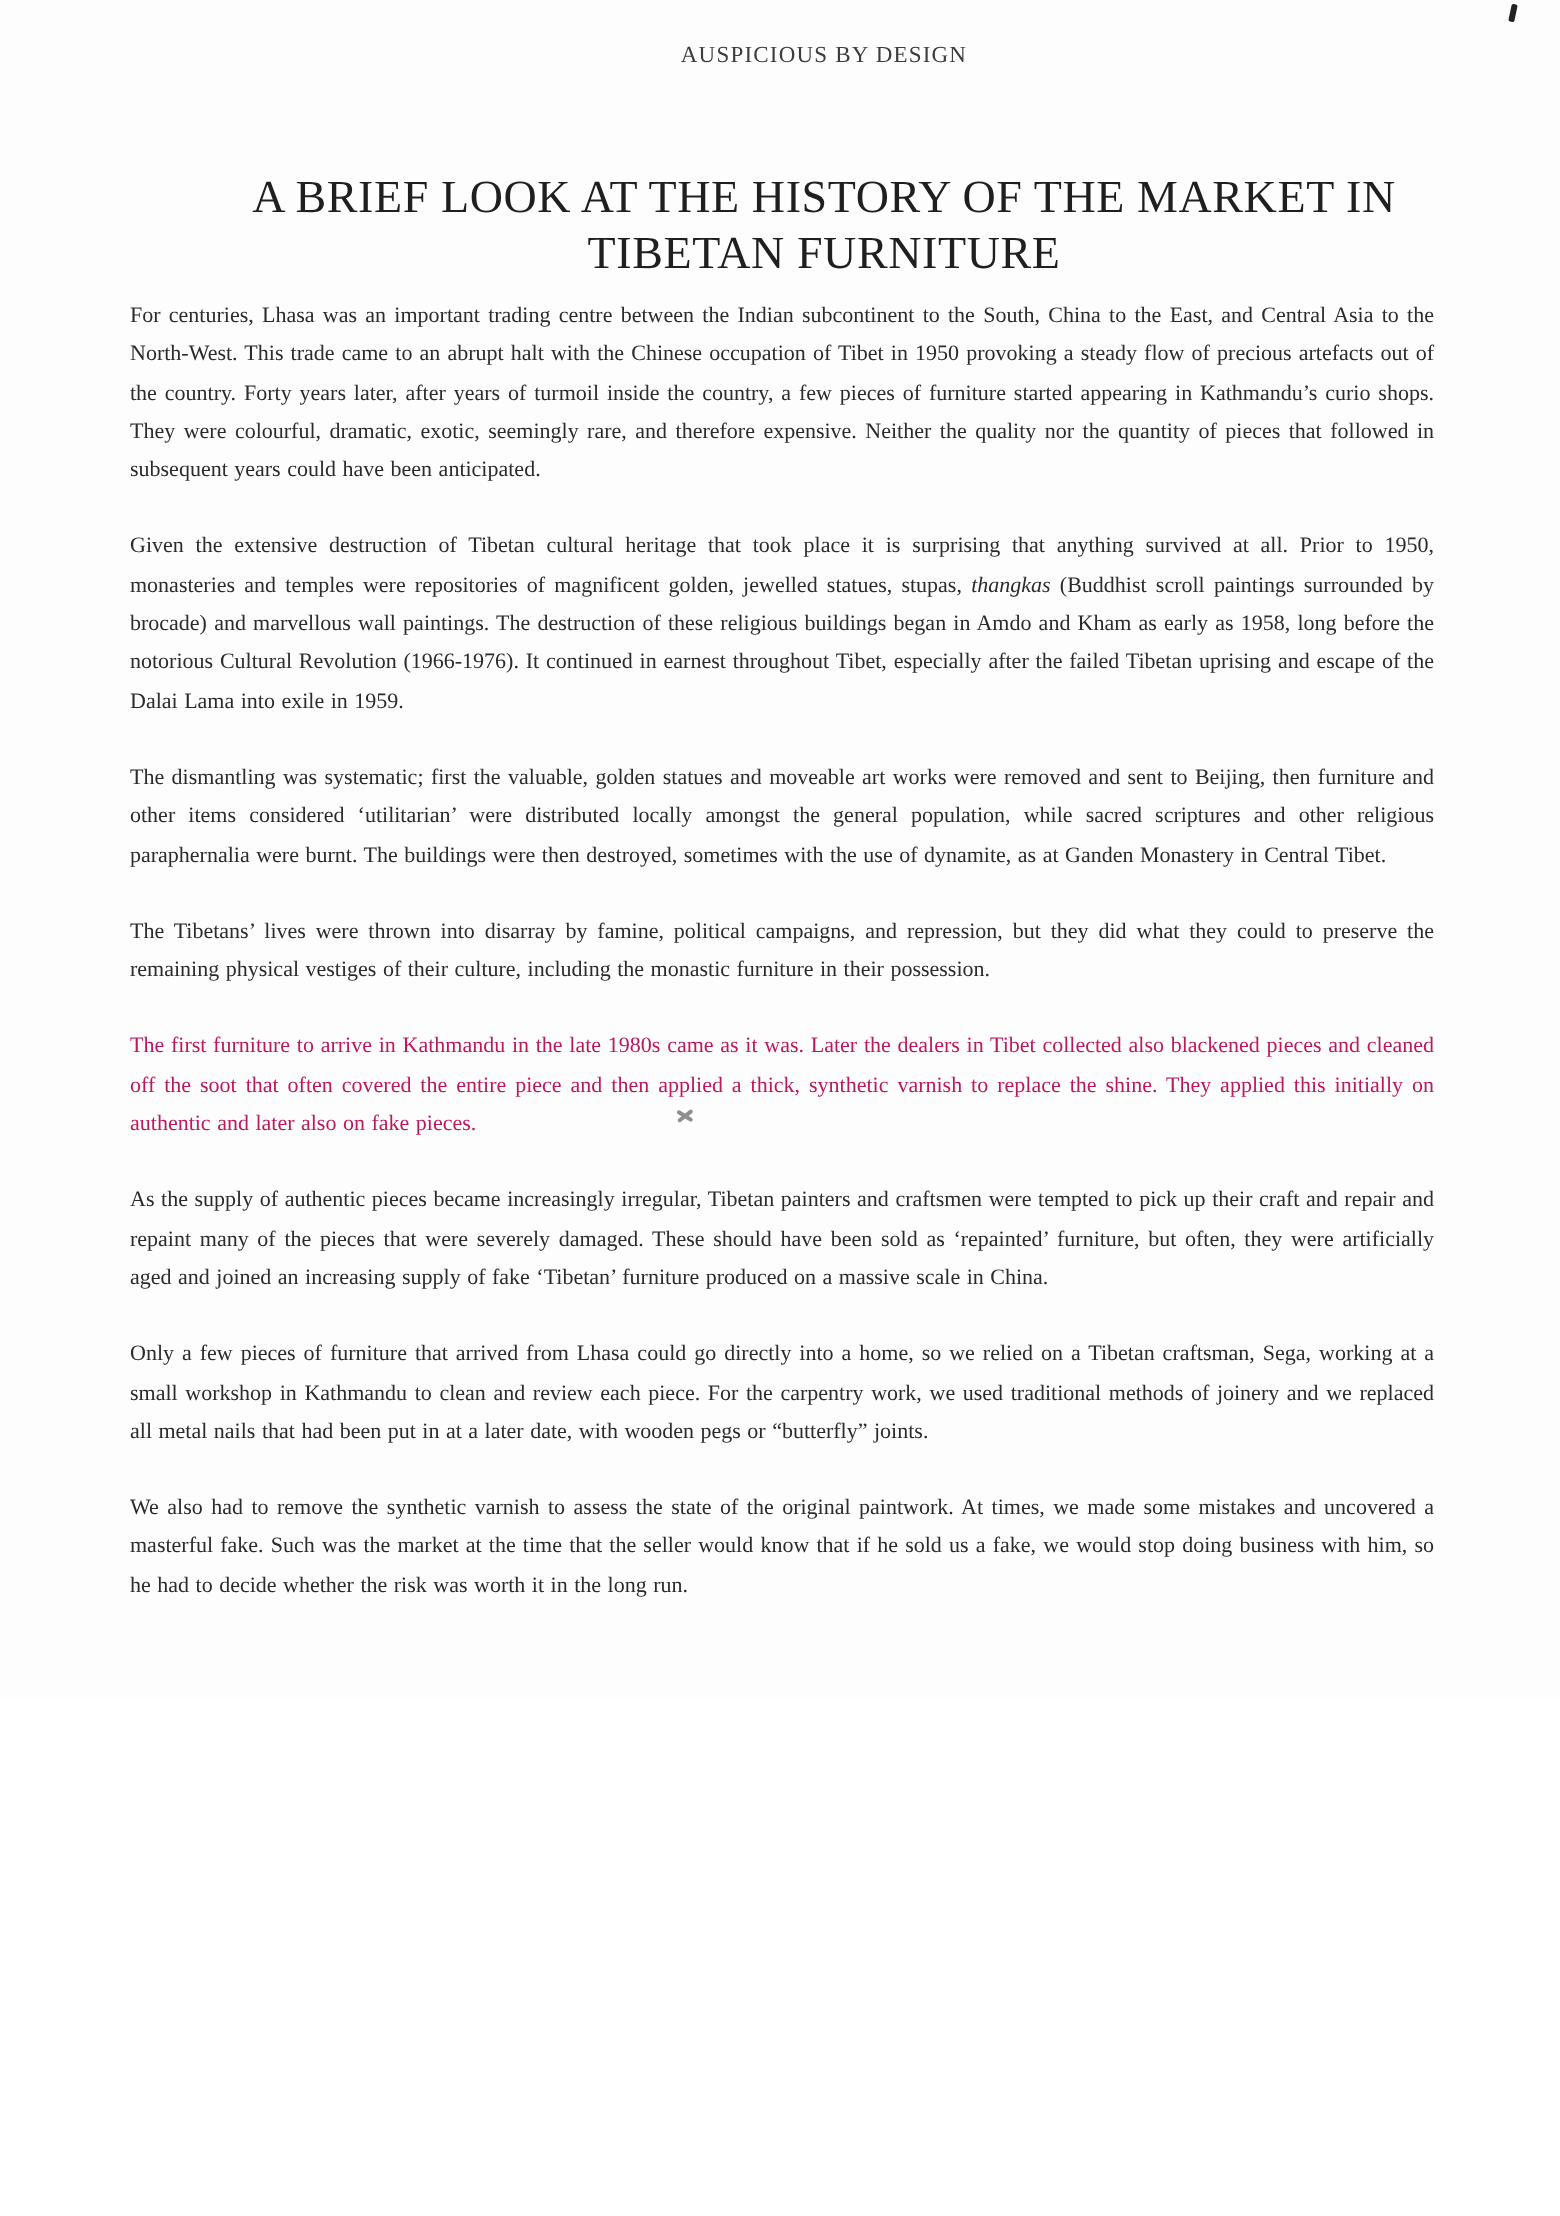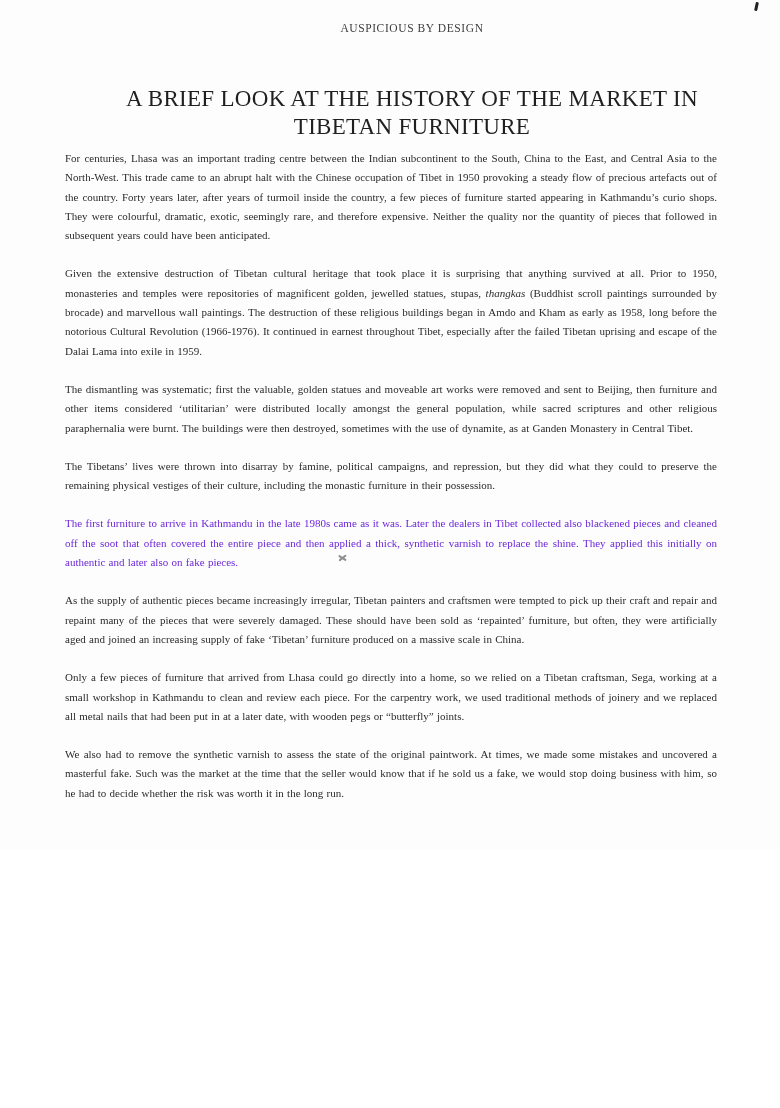--- a/index.html
+++ b/index.html
@@ -109,21 +109,21 @@
     <span>A BRIEF LOOK AT THE HISTORY OF THE MARKET IN</span>
     <span>TIBETAN FURNITURE</span>
   </h1>
 
   <main class="body-text">
 
   <p style="color: rgb(43, 43, 43);"><span>For centuries, Lhasa was an important trading centre between the Indian subcontinent to the South, China to the East, and Central Asia to the North-West. This trade came to an abrupt halt with the Chinese occupation of Tibet in 1950 provoking a steady flow of precious artefacts out of the country. Forty years later, after years of turmoil inside the country, a few pieces of furniture started appearing in Kathmandu’s curio shops. They were colourful, dramatic, exotic, seemingly rare, and therefore expensive. Neither the quality nor the quantity of pieces that followed in subsequent years could have been anticipated.</span></p>
       <p style="color: rgb(43, 43, 43);"><span>Given the extensive destruction of Tibetan cultural heritage that took place it is surprising that anything survived at all. Prior to 1950, monasteries and temples were repositories of magnificent golden, jewelled statues, stupas, </span><em>thangkas</em><span> (Buddhist scroll paintings surrounded by brocade) and marvellous wall paintings. The destruction of these religious buildings began in Amdo and Kham as early as 1958, long before the notorious Cultural Revolution (1966-1976). It continued in earnest throughout Tibet, especially after the failed Tibetan uprising and escape of the Dalai Lama into exile in 1959.</span></p>
       <p style="color: rgb(43, 43, 43);"><span>The dismantling was systematic; first the valuable, golden statues and moveable art works were removed and sent to Beijing, then furniture and other items considered ‘utilitarian’ were distributed locally amongst the general population, while sacred scriptures and other religious paraphernalia were burnt. The buildings were then destroyed, sometimes with the use of dynamite, as at Ganden Monastery in Central Tibet.</span></p>
       <p style="color: rgb(43, 43, 43);"><span>The Tibetans’ lives were thrown into disarray by famine, political campaigns, and repression, but they did what they could to preserve the remaining physical vestiges of their culture, including the monastic furniture in their possession.</span></p>
-      <p style="color: #6d28d9;"><span>The first furniture to arrive in Kathmandu in the late 1980s came as it was. Later the dealers in Tibet collected also blackened pieces and cleaned off the soot that often covered the entire piece and then applied a thick, synthetic varnish to replace the shine. They applied this initially on authentic and later also on fake pieces.</span></p>
+      <p style="color: #be185d;"><span>The first furniture to arrive in Kathmandu in the late 1980s came as it was. Later the dealers in Tibet collected also blackened pieces and cleaned off the soot that often covered the entire piece and then applied a thick, synthetic varnish to replace the shine. They applied this initially on authentic and later also on fake pieces.</span></p>
       <p style="color: rgb(43, 43, 43);"><span>As the supply of authentic pieces became increasingly irregular, Tibetan painters and craftsmen were tempted to pick up their craft and repair and repaint many of the pieces that were severely damaged. These should have been sold as ‘repainted’ furniture, but often, they were artificially aged and joined an increasing supply of fake ‘Tibetan’ furniture produced on a massive scale in China.</span></p>
       <p style="color: rgb(43, 43, 43);"><span>Only a few pieces of furniture that arrived from Lhasa could go directly into a home, so we relied on a Tibetan craftsman, Sega, working at a small workshop in Kathmandu to clean and review each piece. For the carpentry work, we used traditional methods of joinery and we replaced all metal nails that had been put in at a later date, with wooden pegs or “butterfly” joints.</span></p>
       <p style="color: rgb(43, 43, 43);"><span>We also had to remove the synthetic varnish to assess the state of the original paintwork. At times, we made some mistakes and uncovered a masterful fake. Such was the market at the time that the seller would know that if he sold us a fake, we would stop doing business with him, so he had to decide whether the risk was worth it in the long run.</span></p>
     </main>
 
   <div class="page-number">6</div>
 
   <div class="artifact-corner"></div>
   <div class="artifact-speck"></div>
 

